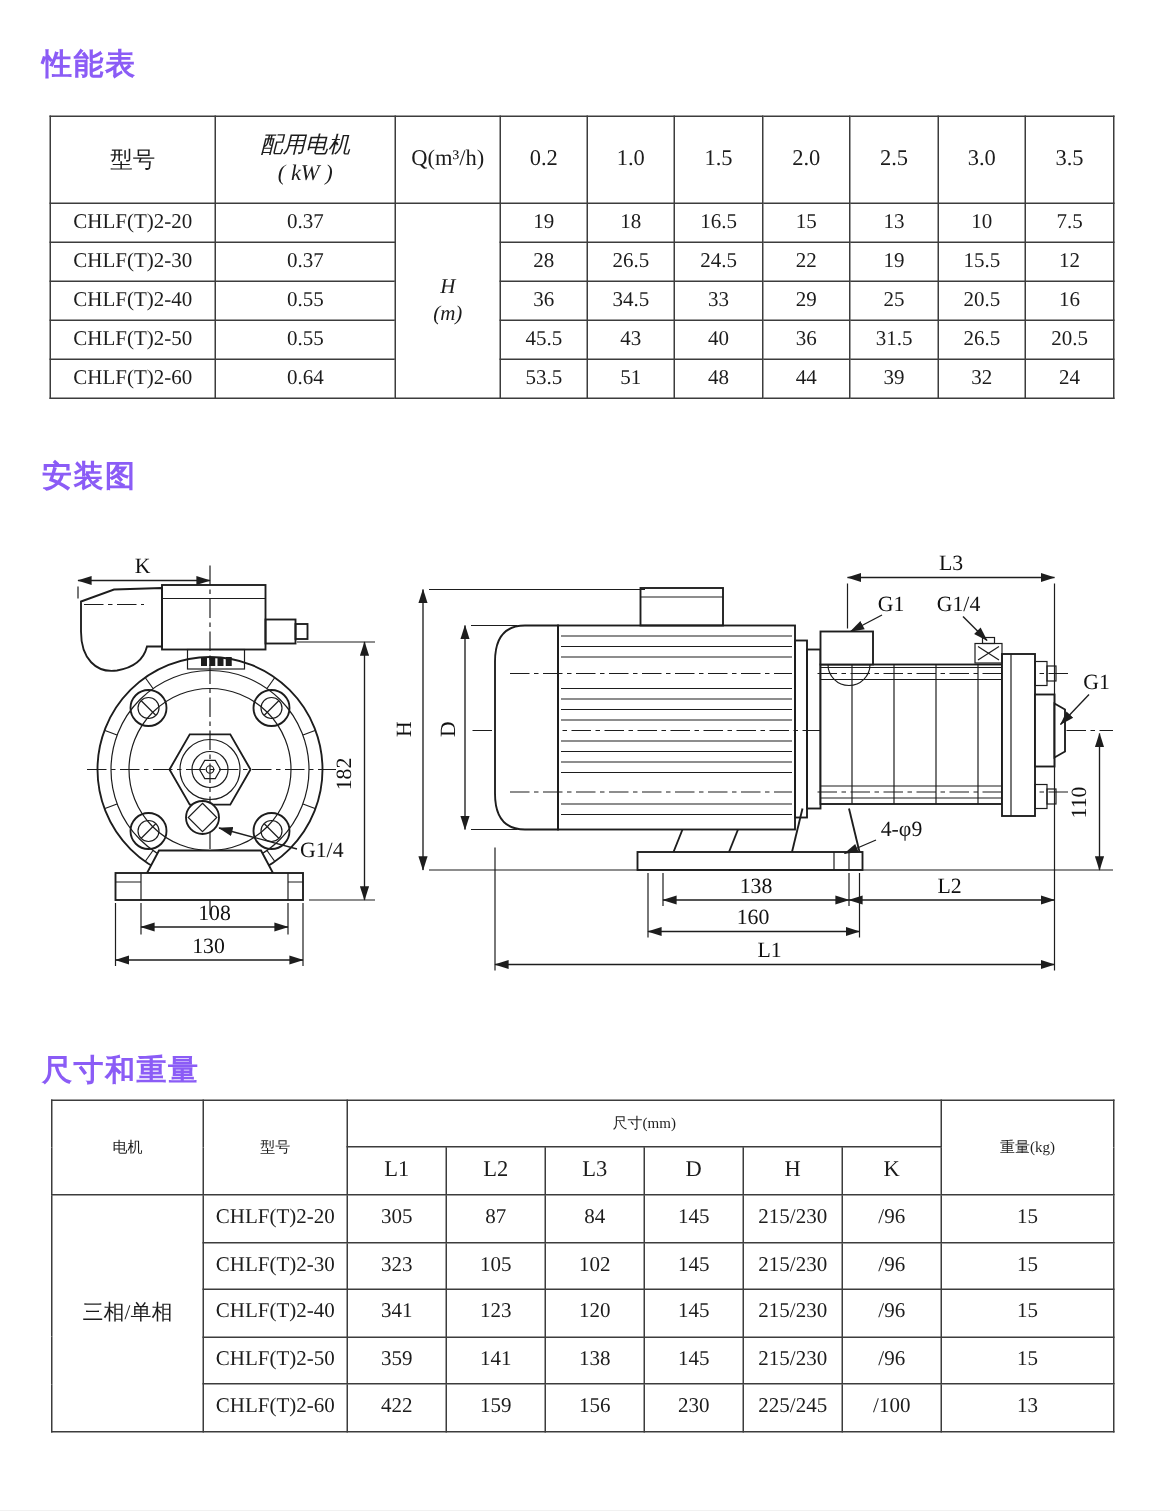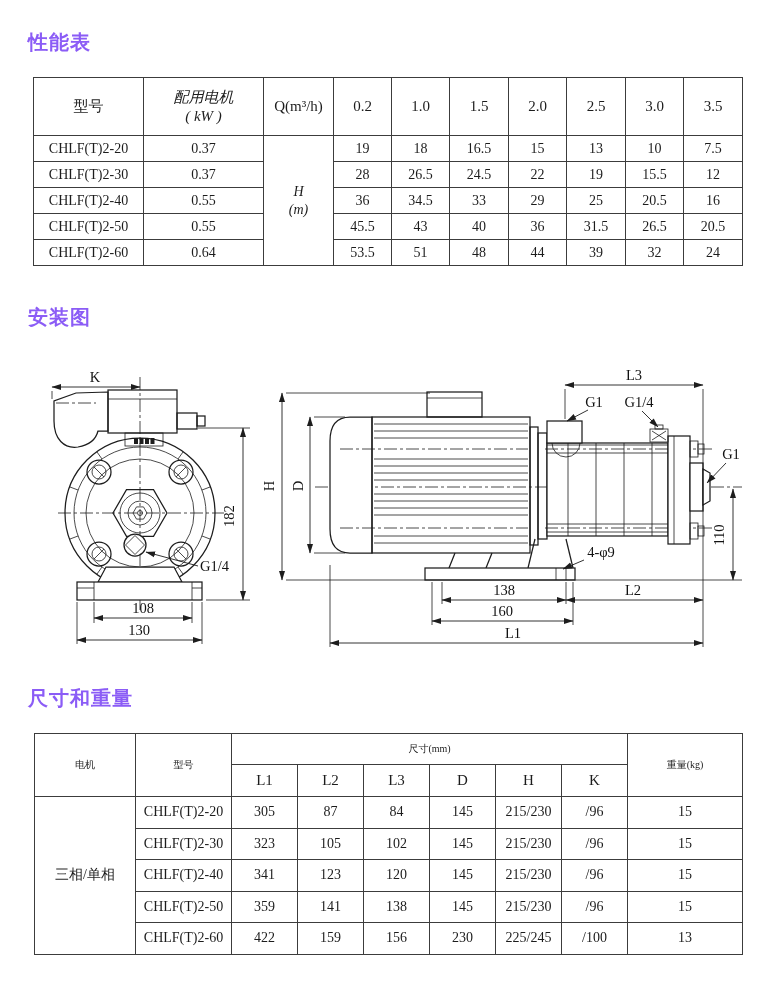--- a/index.html
+++ b/index.html
@@ -330,21 +330,21 @@
       <line class="tl" x1="573" y1="227" x2="573" y2="270"></line>
       <line class="dim" x1="432" y1="266" x2="573" y2="266" marker-start="url(#as)" marker-end="url(#ae)"></line>
       <text class="dt" x="502" y="261" text-anchor="middle">160</text>
 
       <line class="tl" x1="330" y1="210" x2="330" y2="292"></line>
       <line class="dim" x1="330" y1="288" x2="703" y2="288" marker-start="url(#as)" marker-end="url(#ae)"></line>
       <text class="dt" x="513" y="283" text-anchor="middle">L1</text>
     </g>
   </svg>
 
-  <div class="heading" style="top:685px;">尺寸和重量</div>
+  <div class="heading" style="top:700px;">尺寸和重量</div>
 
   <table class="t2">
     <colgroup>
         <col style="width:101px">
         <col style="width:96px">
       <col style="width:66px">
         <col style="width:66px">
         <col style="width:66px">
       <col style="width:66px">
         <col style="width:66px">

